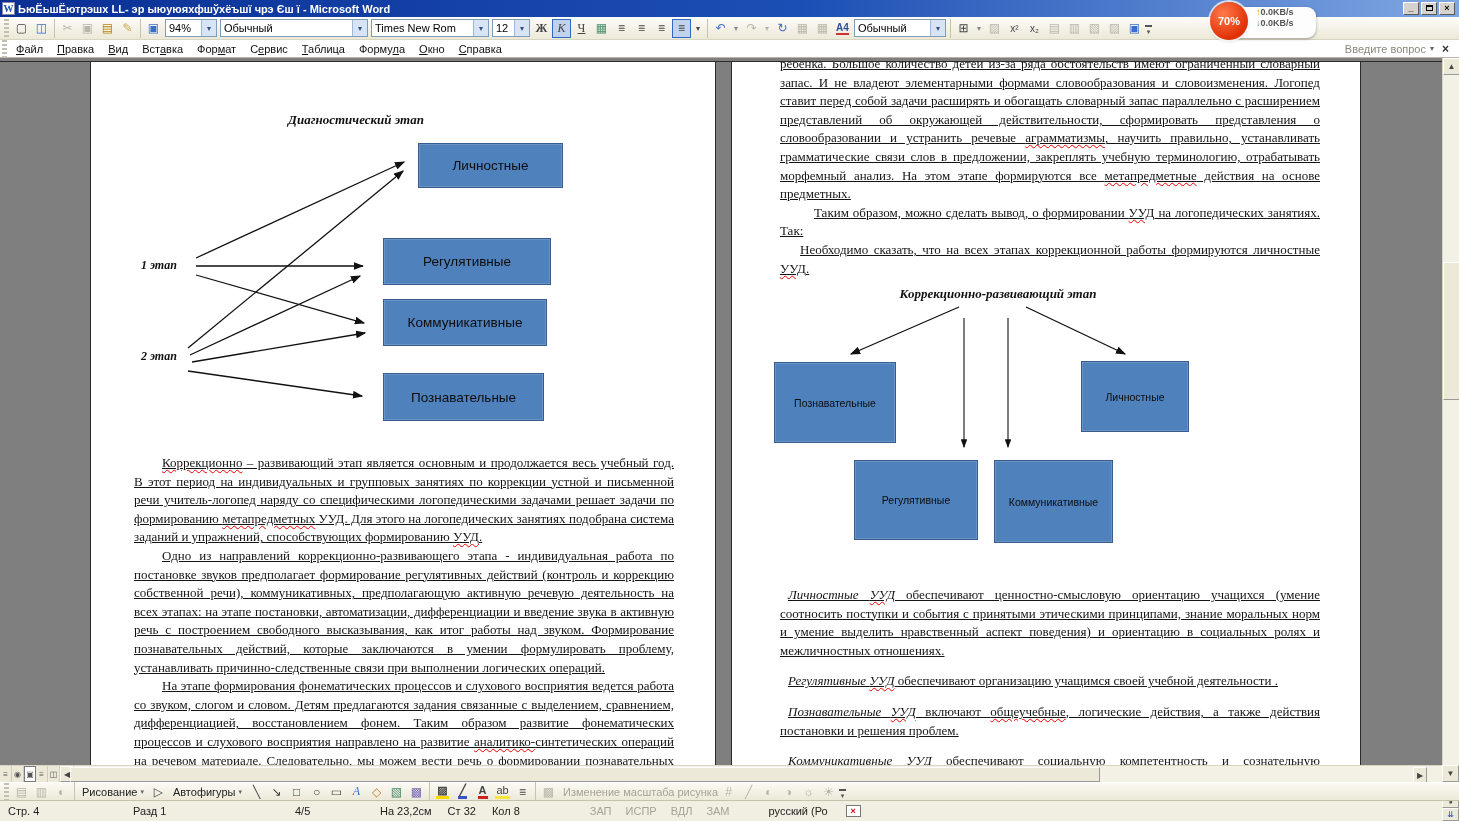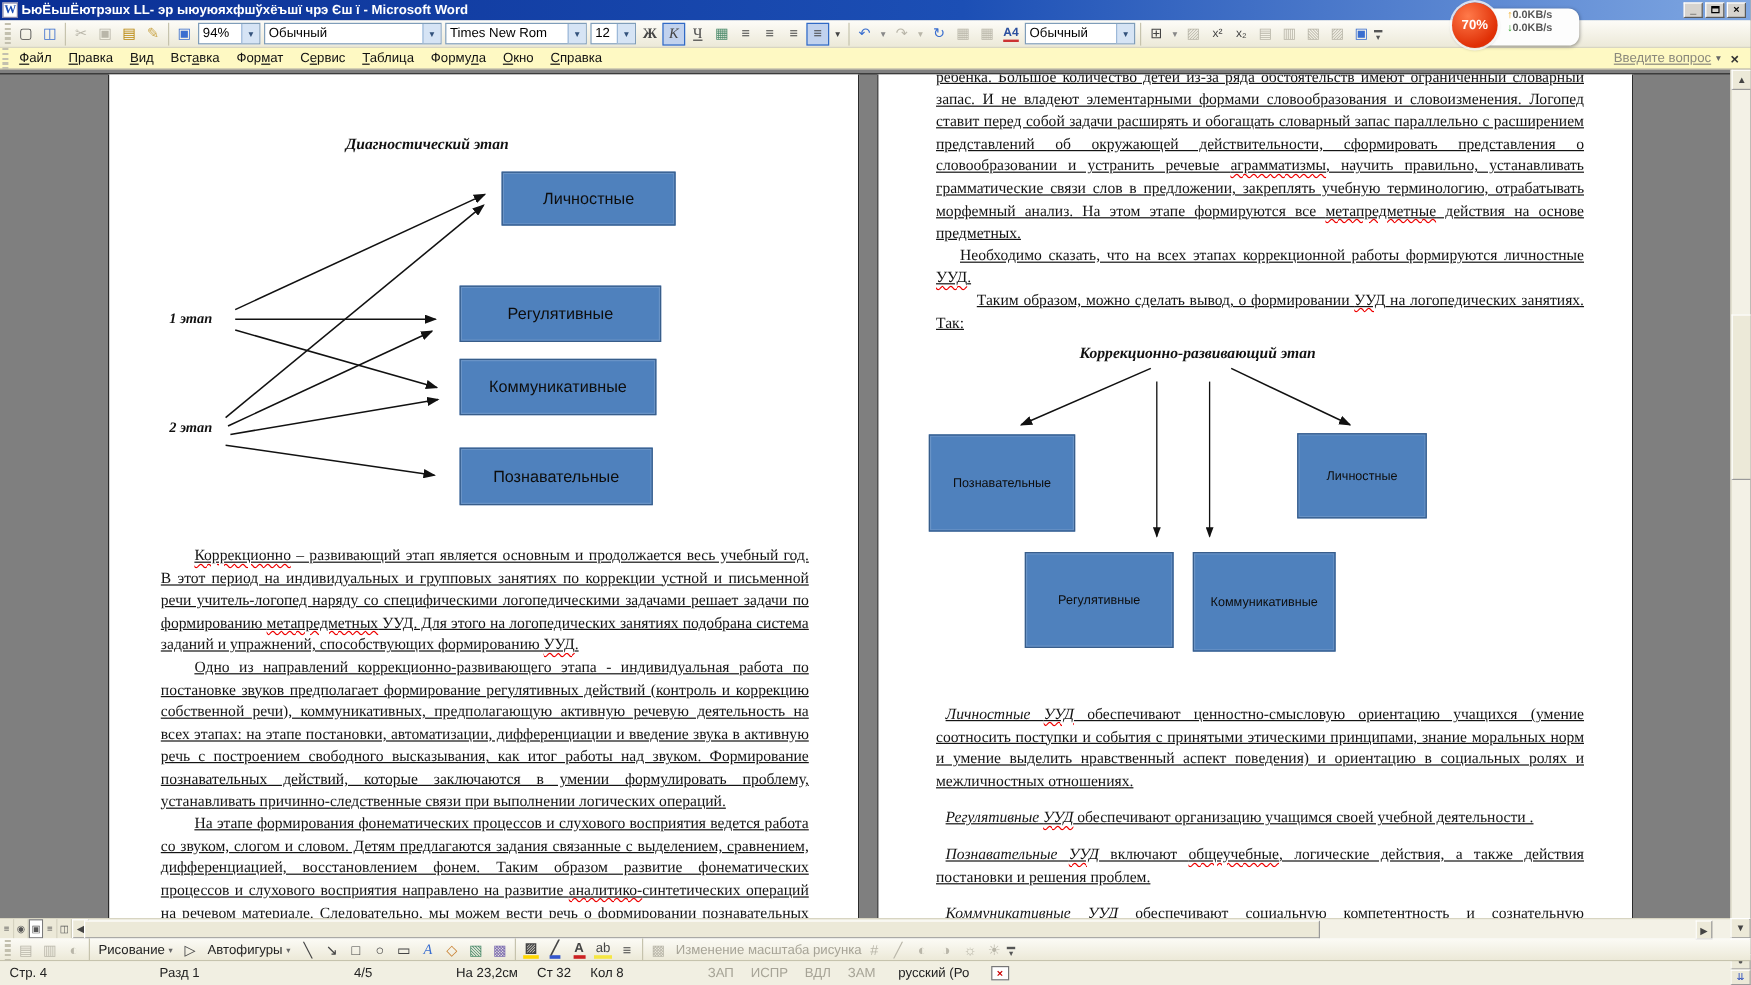--- a/index.html
+++ b/index.html
@@ -34,25 +34,25 @@
   .combo .arr { margin-left:auto; width:15px; height:16px; background:#d6e4f5; border-left:1px solid #9db9d9;
     font-size:8px; color:#33527c; display:flex; align-items:center; justify-content:center; }
   .bld { font-weight:bold; font-family:"Liberation Serif",serif; }
   .ita { font-style:italic; font-family:"Liberation Serif",serif; }
   .und { text-decoration:underline; font-family:"Liberation Serif",serif; }
   .ovf { display:flex; flex-direction:column; align-items:center; font-size:7px; color:#555; line-height:5px; padding-top:3px; }
   .ovf b { display:block; width:7px; height:2px; background:#555; margin-bottom:2px; }
   .styles-badge { font:bold 10px "Liberation Sans",sans-serif; color:#2b4f9e; border-bottom:2px solid #c33; }
 
   
-  .menubar { position:absolute; left:0; top:40px; width:100%; height:18px; background:#fef9c3;
+  .menubar { position:absolute; left:0; top:40px; width:100%; height:18px; background:#ffffff;
     border-bottom:1px solid #b9b6a9; display:flex; align-items:center; font-size:11px; color:#111; }
   .menuitem { padding:2px 7px; white-space:nowrap; }
   .qbox { margin-left:auto; display:flex; align-items:center; gap:4px; margin-right:6px; color:#8a887c; }
-  .qtext { font-size:11px;text-decoration:underline; }
+  .qtext { font-size:11px; }
   .qarr { font-size:8px; color:#666; }
   .doc-close { color:#333; font:bold 12px "Liberation Sans",sans-serif; padding:0 4px; }
 
   
   .netmeter { position:absolute; left:1210px; top:2px; width:110px; height:42px; z-index:60; }
   .netpill { position:absolute; left:20px; top:5px; width:86px; height:31px; background:#fdfdfd;
     border-radius:9px; box-shadow:0 1px 3px rgba(0,0,0,.35); padding:2px 4px 12px 26px;
     display:flex; flex-direction:column; justify-content:center; gap:1px; }
   .netrow { font:bold 9px "Liberation Sans",sans-serif; color:#555; white-space:nowrap; }
   .uparr { color:#f0a000; } .dnarr { color:#3aaa35; }
@@ -263,22 +263,22 @@
       <div class="textcol" style="left:43px;top:392px;width:540px">
         <p class="par"><span class="sp">Коррекционно</span><span> – развивающий этап является основным и продолжается весь учебный год. В этот период  на  индивидуальных  и групповых  занятиях по коррекции  устной и письменной речи учитель-логопед наряду со специфическими логопедическими задачами решает задачи по  формированию  </span><span class="sp">метапредметных</span><span>  УУД. Для этого  на логопедических занятиях подобрана система заданий и упражнений, способствующих  формированию  </span><span class="sp">УУД</span><span>.</span></p>
         <p class="par"><span>Одно из направлений коррекционно-развивающего этапа -  индивидуальная работа по постановке звуков предполагает формирование   регулятивных действий (контроль и коррекцию собственной речи),  коммуникативных, предполагающую  активную речевую деятельность на всех этапах: на этапе постановки,  автоматизации, дифференциации и введение звука в активную речь  с  построением свободного высказывания, как итог работы над звуком. Формирование познавательных действий, которые заключаются в умении формулировать проблему, устанавливать  причинно-следственные связи при выполнении логических операций.</span></p>
         <p class="par"><span>На этапе формирования фонематических процессов и слухового восприятия ведется работа со звуком, слогом и словом. Детям предлагаются задания связанные с  выделением, сравнением, дифференциацией, восстановлением фонем. Таким образом   развитие фонематических  процессов и слухового восприятия  направлено  на  развитие </span><span class="sp">аналитико-</span><span>синтетических  операций  на речевом материале.  Следовательно, мы можем вести речь о формировании   познавательных действий (выбор оснований и критериев для сравнения, </span></p>
       </div>
     </div>
 
     <div class="page page-right">
       <div class="textcol" style="left:48px;top:-7px;width:540px">
         <p class="par-noind"><span>ребенка. Большое количество детей из-за ряда обстоятельств имеют ограниченный словарный   запас.  И  не  владеют  элементарными  формами  словообразования  и словоизменения.  Логопед ставит перед собой задачи расширять и обогащать словарный запас  параллельно с  расширением представлений об окружающей действительности, сформировать представления о словообразовании и устранить речевые </span><span class="sp">аграмматизмы</span><span>, научить правильно, устанавливать грамматические связи слов в предложении,  закреплять учебную терминологию, отрабатывать морфемный анализ. На этом этапе формируются все </span><span class="sp">метапредметные</span><span> действия на основе предметных.</span></p>
+        <p class="par" style="text-indent:34px"><span>Таким образом, можно сделать вывод, о  формировании </span><span class="sp">УУД</span><span>  на логопедических занятиях. Так:</span></p>
         <p class="par" style="text-indent:20px"><span>Необходимо сказать, что на всех этапах коррекционной работы формируются личностные </span><span class="sp">УУД</span><span>.</span></p>
-        <p class="par" style="text-indent:34px"><span>Таким образом, можно сделать вывод, о  формировании </span><span class="sp">УУД</span><span>  на логопедических занятиях. Так:</span></p>
       </div>
 
       <div class="dtitle" style="left:116px;top:224px;width:300px">Коррекционно-развивающий этап</div>
 
       <svg class="arrowsvg" width="630" height="460">
         <defs>
           <marker id="ah2" markerWidth="8" markerHeight="6" refX="7" refY="3" orient="auto">
             <path d="M0,0 L8,3 L0,6 z" fill="#111"></path>
           </marker>
         </defs>
@@ -381,17 +381,17 @@
     <span class="scell" style="width:70px">Стр. 4</span>
     <span class="scell" style="width:78px;margin-left:55px">Разд 1</span>
     <span class="scell" style="width:60px;margin-left:84px">4/5</span>
     <span class="scell" style="margin-left:25px">На 23,2см</span>
     <span class="scell">Ст 32</span>
     <span class="scell">Кол 8</span>
     <span class="smode" style="margin-left:55px">ЗАП</span>
     <span class="smode">ИСПР</span>
     <span class="smode">ВДЛ</span>
     <span class="smode">ЗАМ</span>
-    <span class="scell" style="margin-left:4px">русский (Ро</span>
+    <span class="scell" style="margin-left:24px">русский (Ро</span>
     <span class="spellbook">×</span>
   </div>
 
 </div>
 
 </body></html>

